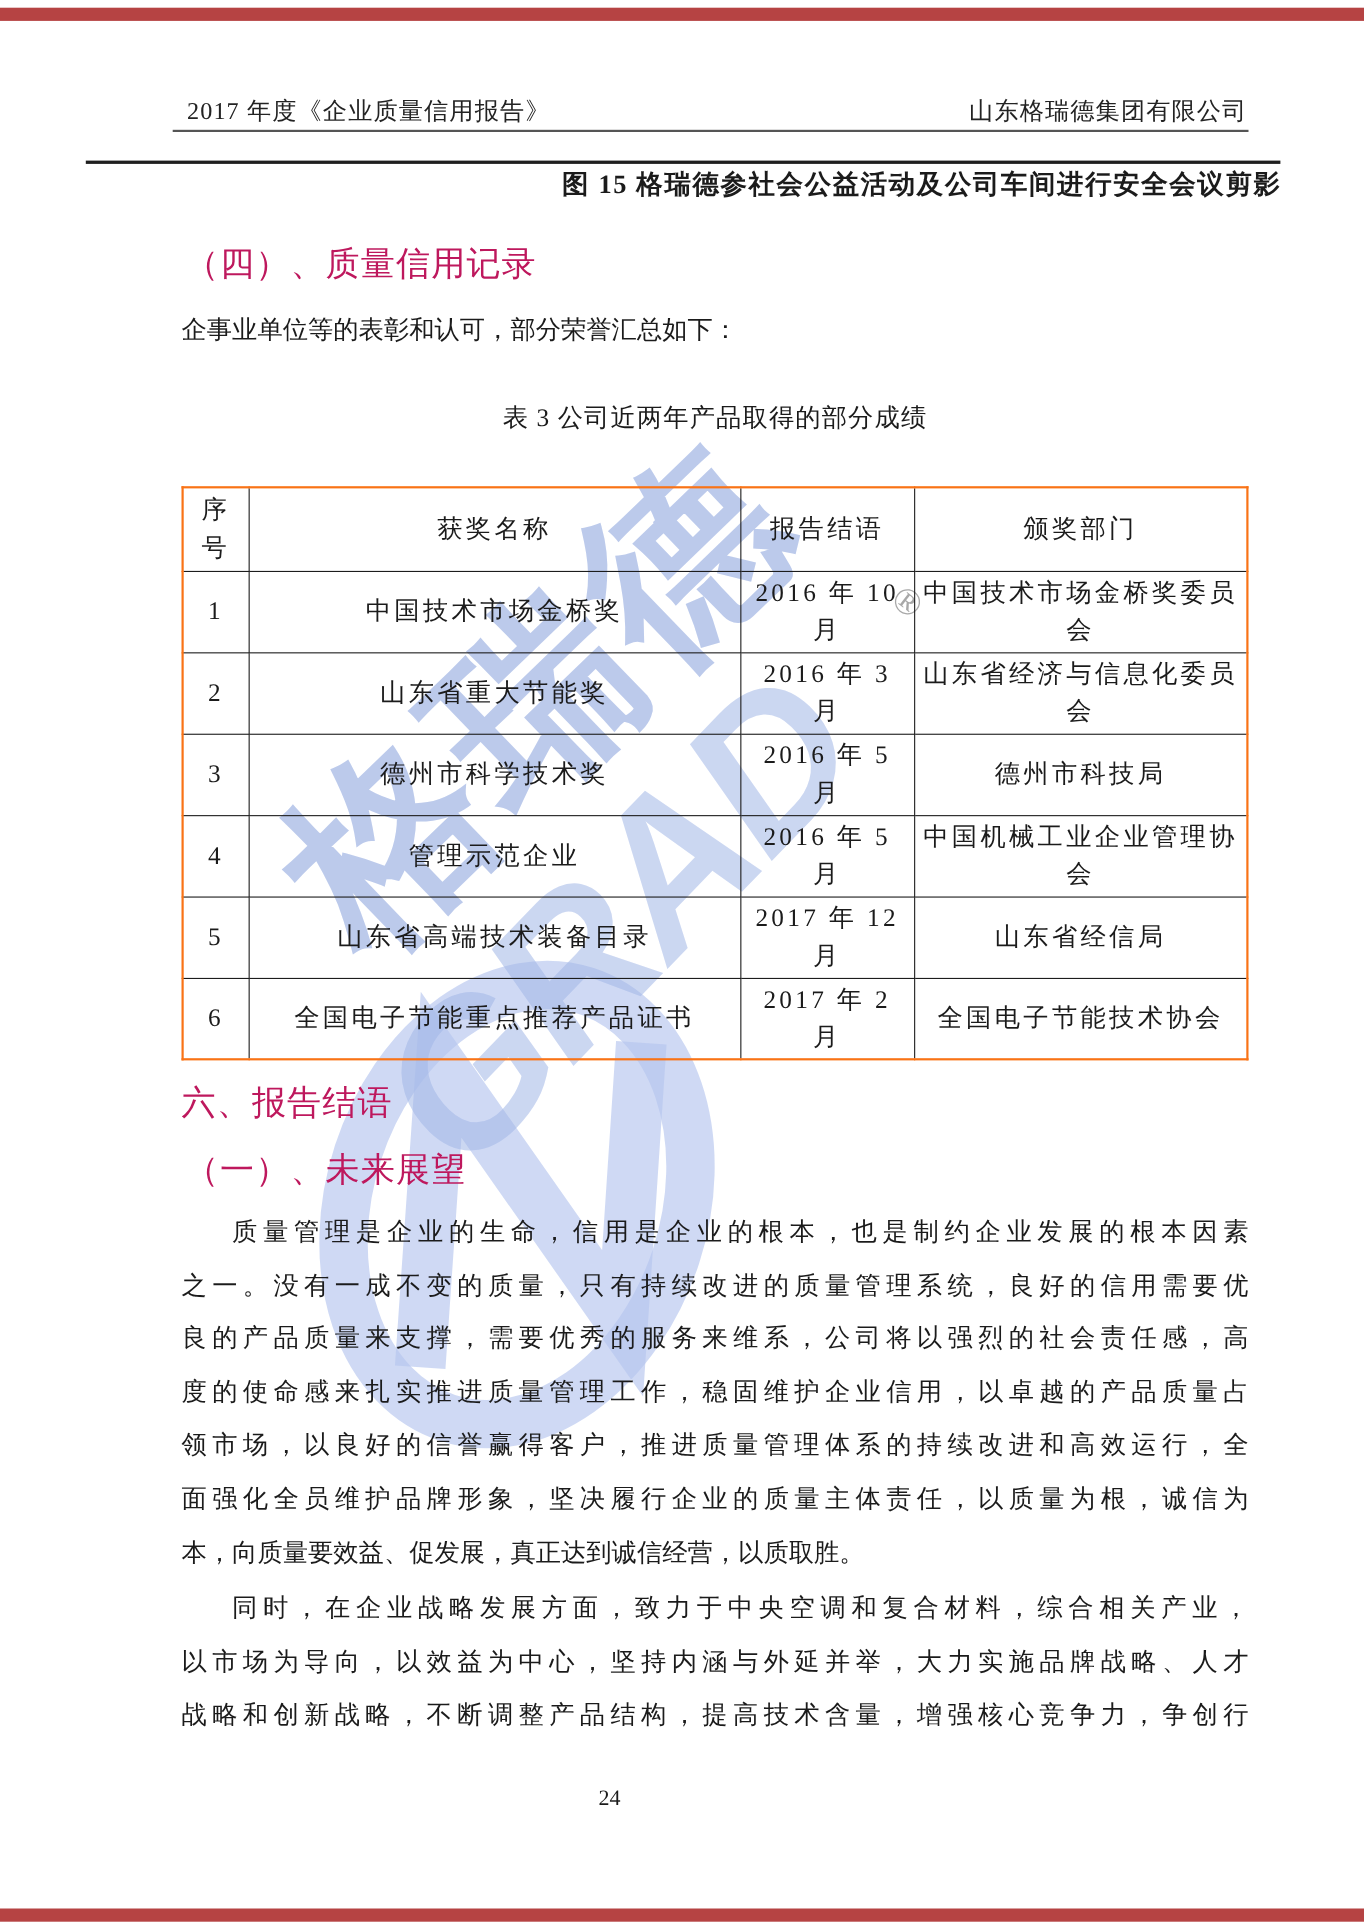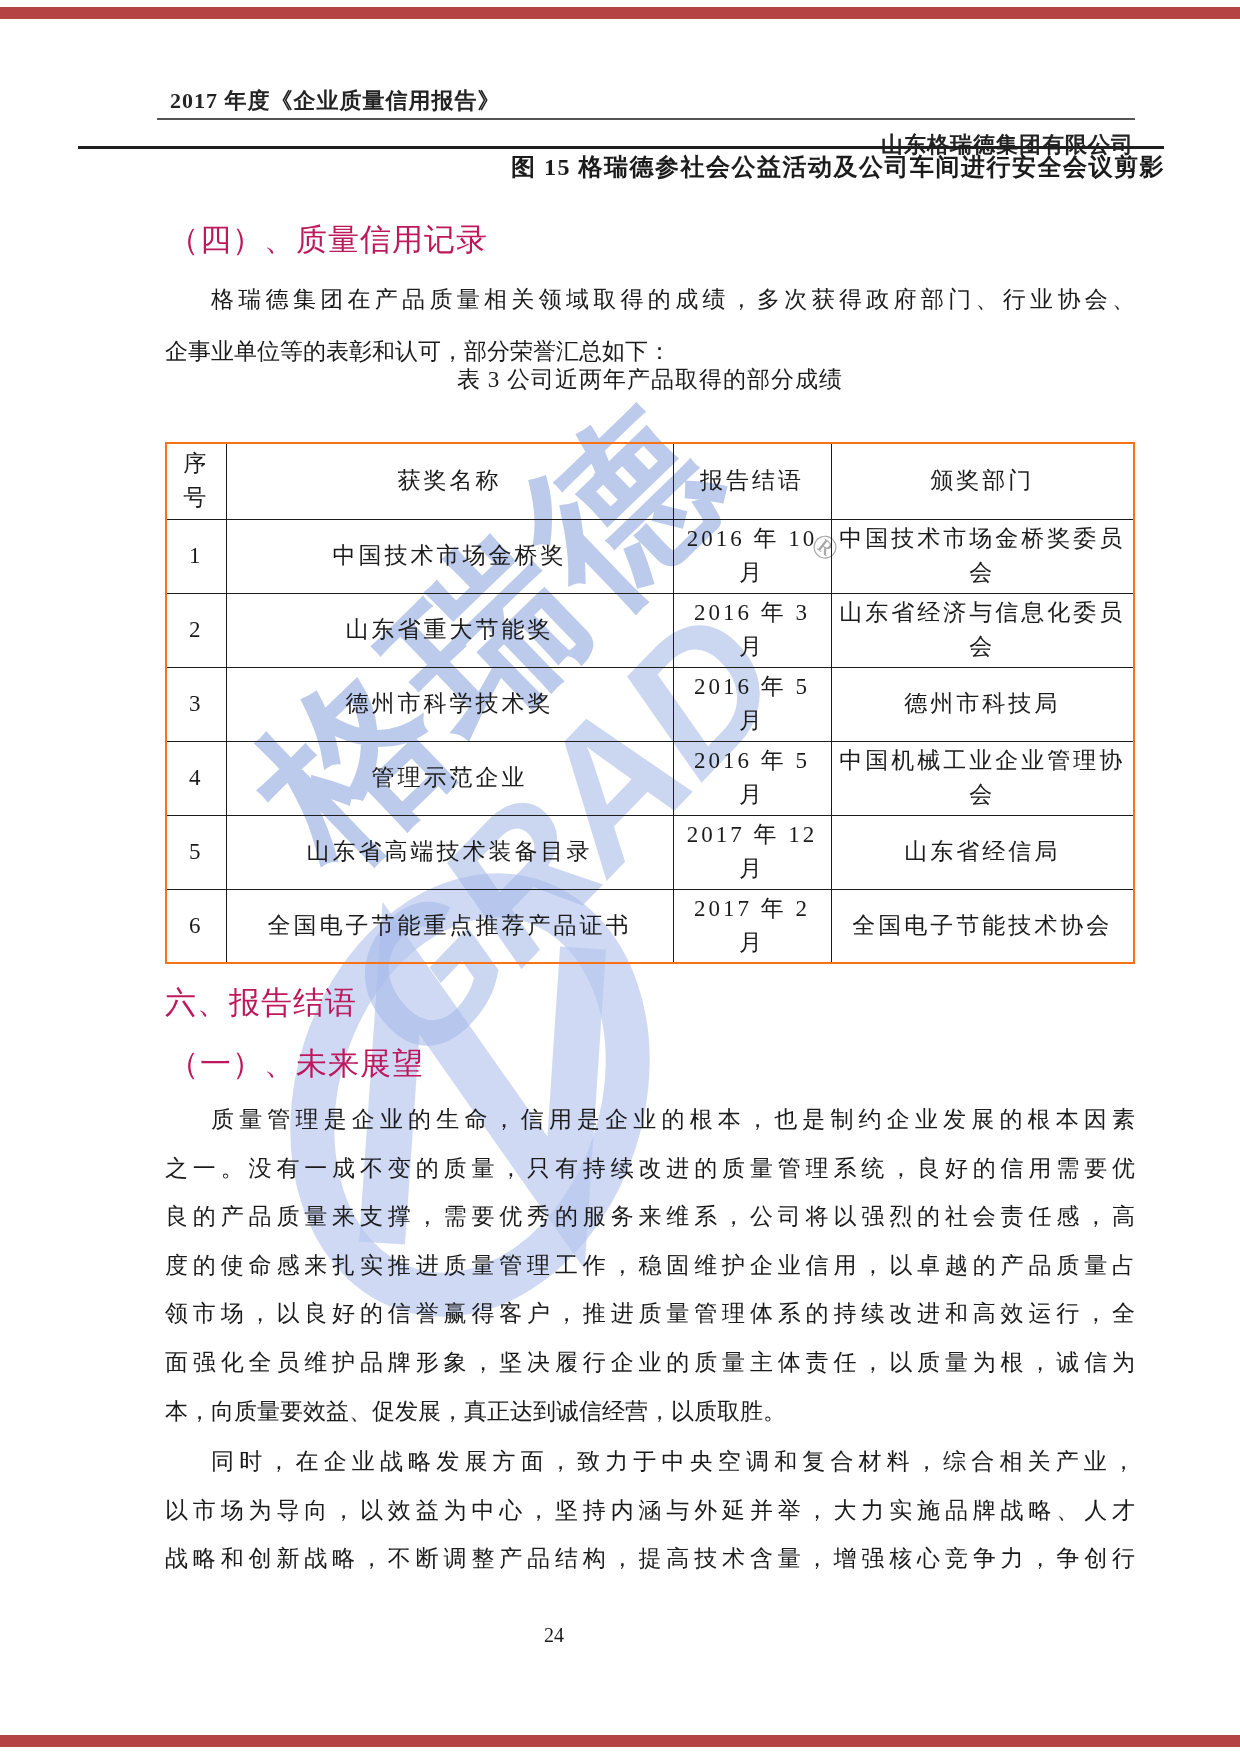--- a/index.html
+++ b/index.html
@@ -3,23 +3,23 @@
 <meta charset="utf-8">
 <style>
   html,body{margin:0;padding:0;background:#fff;}
   .page{position:relative;width:1240px;height:1754px;background:#ffffff;overflow:hidden;
         font-family:"Liberation Serif","DejaVu Serif",serif;color:#1b1b1b;}
   .layer{position:absolute;inset:0;z-index:1;}
   .red-bar{position:absolute;left:0;width:1240px;height:12px;background:var(--red,#b64343);z-index:2;}
   .red-bar.top{top:7px;}
   .red-bar.bottom{top:1735px;}
   .watermark{position:absolute;left:0;top:0;z-index:0;pointer-events:none;}
-  .hdr{position:absolute;top:86px;font-size:22px;font-weight:700;letter-spacing:1px;color:#232323;}
+  .hdr{position:absolute;top:86px;font-size:22px;font-weight:400;letter-spacing:1px;color:#232323;}
   .hdr.left{left:170px;}
-  .hdr.right{right:106px;margin-top:44px;}
+  .hdr.right{right:106px;}
   .rule{position:absolute;background:#3a3a3a;}
   .rule.r1{left:157px;width:978px;top:118px;height:2px;background:#555;}
   .rule.r2{left:78px;width:1086px;top:146px;height:3px;background:#1f1f1f;}
   .fig-caption{position:absolute;left:135px;width:1030px;top:151px;text-align:right;
                font-size:24px;font-weight:bold;letter-spacing:1.5px;}
   .h-sub{position:absolute;font-family:"Liberation Sans","DejaVu Sans",sans-serif;
          font-weight:400;font-size:31px;letter-spacing:1px;color:#be185d;}
   .h-s4{left:168px;top:219px;}
   .h-s6{left:165px;top:982px;}
   .h-s1{left:168px;top:1043px;}
@@ -71,21 +71,20 @@
     <div class="hdr left">2017 年度《企业质量信用报告》</div>
     <div class="hdr right">山东格瑞德集团有限公司</div>
     <div class="rule r1"></div>
     <div class="rule r2"></div>
 
     <div class="fig-caption">图 15 格瑞德参社会公益活动及公司车间进行安全会议剪影</div>
 
     <div class="h-sub h-s4">（四）、质量信用记录</div>
 
     <div class="para para-s4">
-        <div class="pline fill ind">格瑞德集团在产品质量相关领域取得的成绩，多次获得政府部门、行业协会、</div>
         <div class="pline">企事业单位等的表彰和认可，部分荣誉汇总如下：</div>
       </div>
 
     <div class="tbl-title">表 3 公司近两年产品取得的部分成绩</div>
 
     <table class="awards">
       <colgroup>
         <col style="width:60px">
           <col style="width:447px">
           <col style="width:158px">

